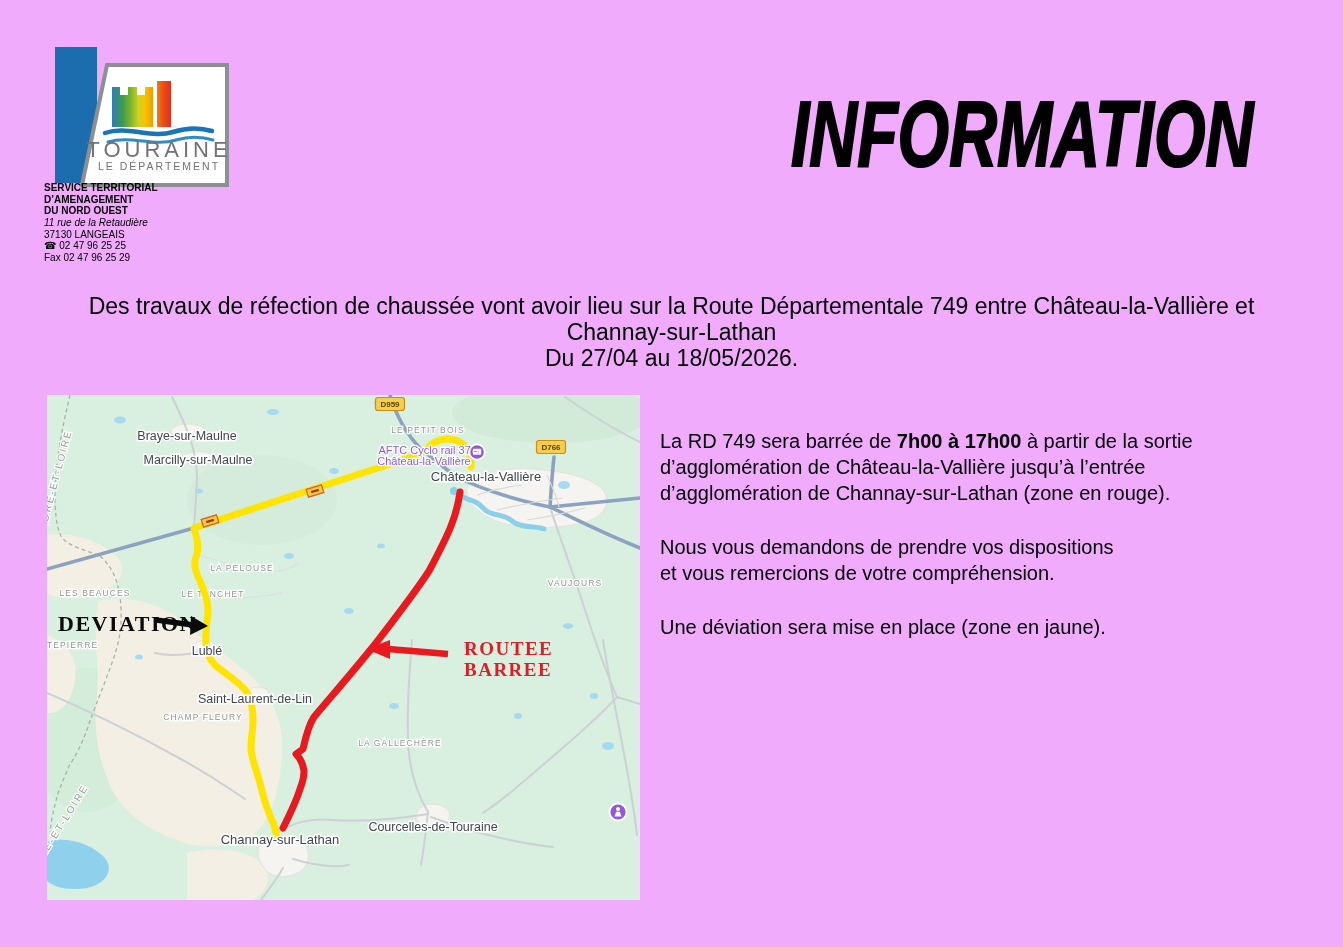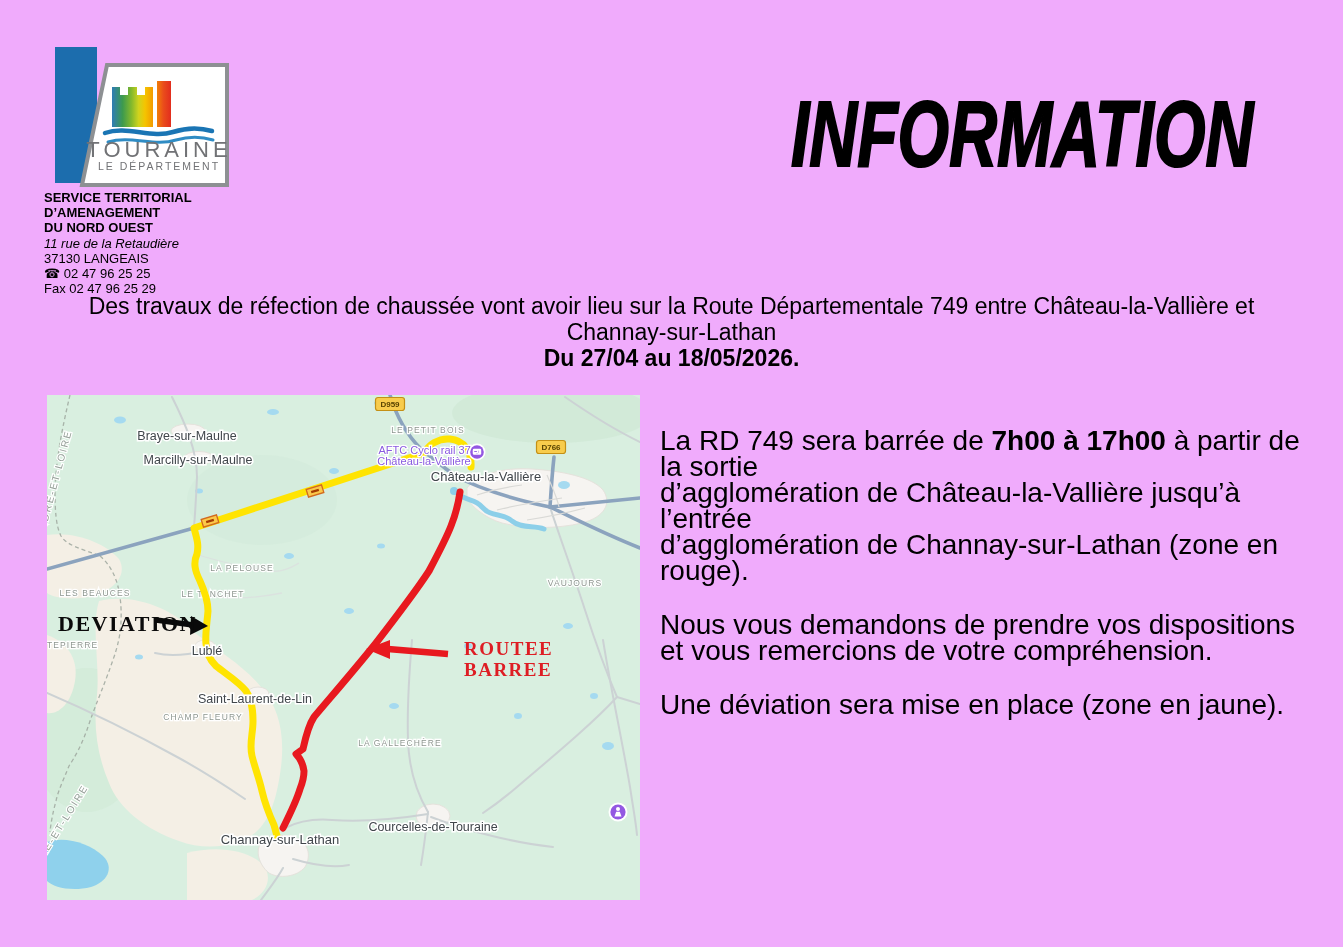--- a/index.html
+++ b/index.html
@@ -1,35 +1,35 @@
 <!DOCTYPE html>
 <html><head>
 <meta charset="utf-8">
 <style>
   html,body{margin:0;padding:0;background:#fff;}
   .page{position:relative;width:1343px;height:947px;background:#f0abfc;overflow:hidden;
         font-family:"Liberation Sans", sans-serif;color:#000;}
   
   .logo-block{position:absolute;left:55px;top:45px;width:180px;height:150px;}
-  .service{position:absolute;left:44px;top:190px;width:220px;font-size:13px;line-height:1.17;}
+  .service{position:absolute;left:44px;top:182px;width:220px;font-size:10px;line-height:1.17;}
   .service .b{font-weight:bold;}
   .service .i{font-style:italic;}
   .service div{white-space:nowrap;}
   .title{position:absolute;left:0;top:88px;width:100%;text-align:right;line-height:1;}
   .title-inner{display:inline-block;font-size:92px;font-weight:bold;font-style:italic;
                letter-spacing:0px;transform:scaleX(0.72);transform-origin:center;
                -webkit-text-stroke:2.2px #000;}
   
   .intro{position:absolute;left:0;top:293px;width:100%;text-align:center;
          font-size:23px;line-height:26px;}
   .intro .t{white-space:pre-line;}
-  .intro .d{font-weight:bold;}
+  .intro .d{font-weight:normal;}
   
   .map-wrap{position:absolute;left:47px;top:395px;width:593px;height:505px;}
-  .right-col{position:absolute;left:660px;top:428px;width:640px;font-size:28px;line-height:26px;}
+  .right-col{position:absolute;left:660px;top:428px;width:640px;font-size:20px;line-height:26px;}
   .right-col p{margin:0 0 28px 0;white-space:pre-line;}
   .right-col a{color:#2a5db0;text-decoration:underline;}
   
   svg text{font-family:"Liberation Sans", sans-serif;}
   .town{font-size:12.5px;fill:#40464b;paint-order:stroke;stroke:#ffffff;stroke-width:3px;font-weight:500;}
   .town-lg{font-size:13px;}
   .hamlet{font-size:8.5px;letter-spacing:1.1px;fill:#8d968f;paint-order:stroke;stroke:#ffffff;stroke-width:2.4px;}
   .dept{font-size:10px;letter-spacing:2px;fill:#95a098;paint-order:stroke;stroke:#ffffff;stroke-width:2.4px;}
   .poi-label{font-size:11px;fill:#8a5be0;paint-order:stroke;stroke:#ffffff;stroke-width:2.6px;}
   .shield-txt{font-size:8px;font-weight:bold;fill:#594400;}

